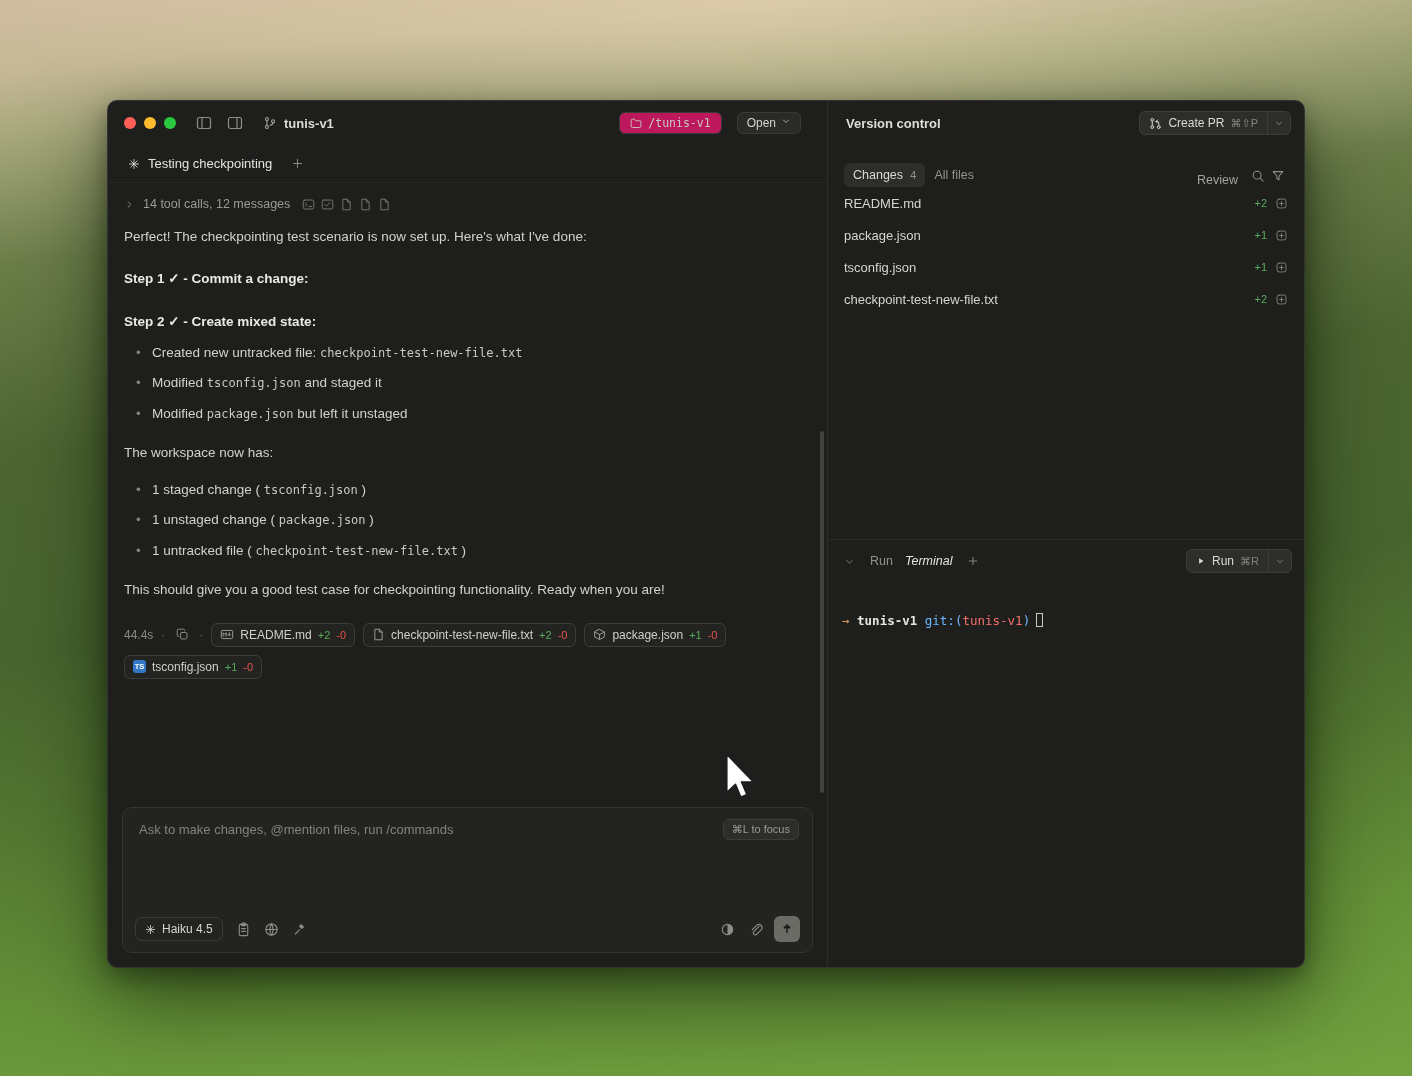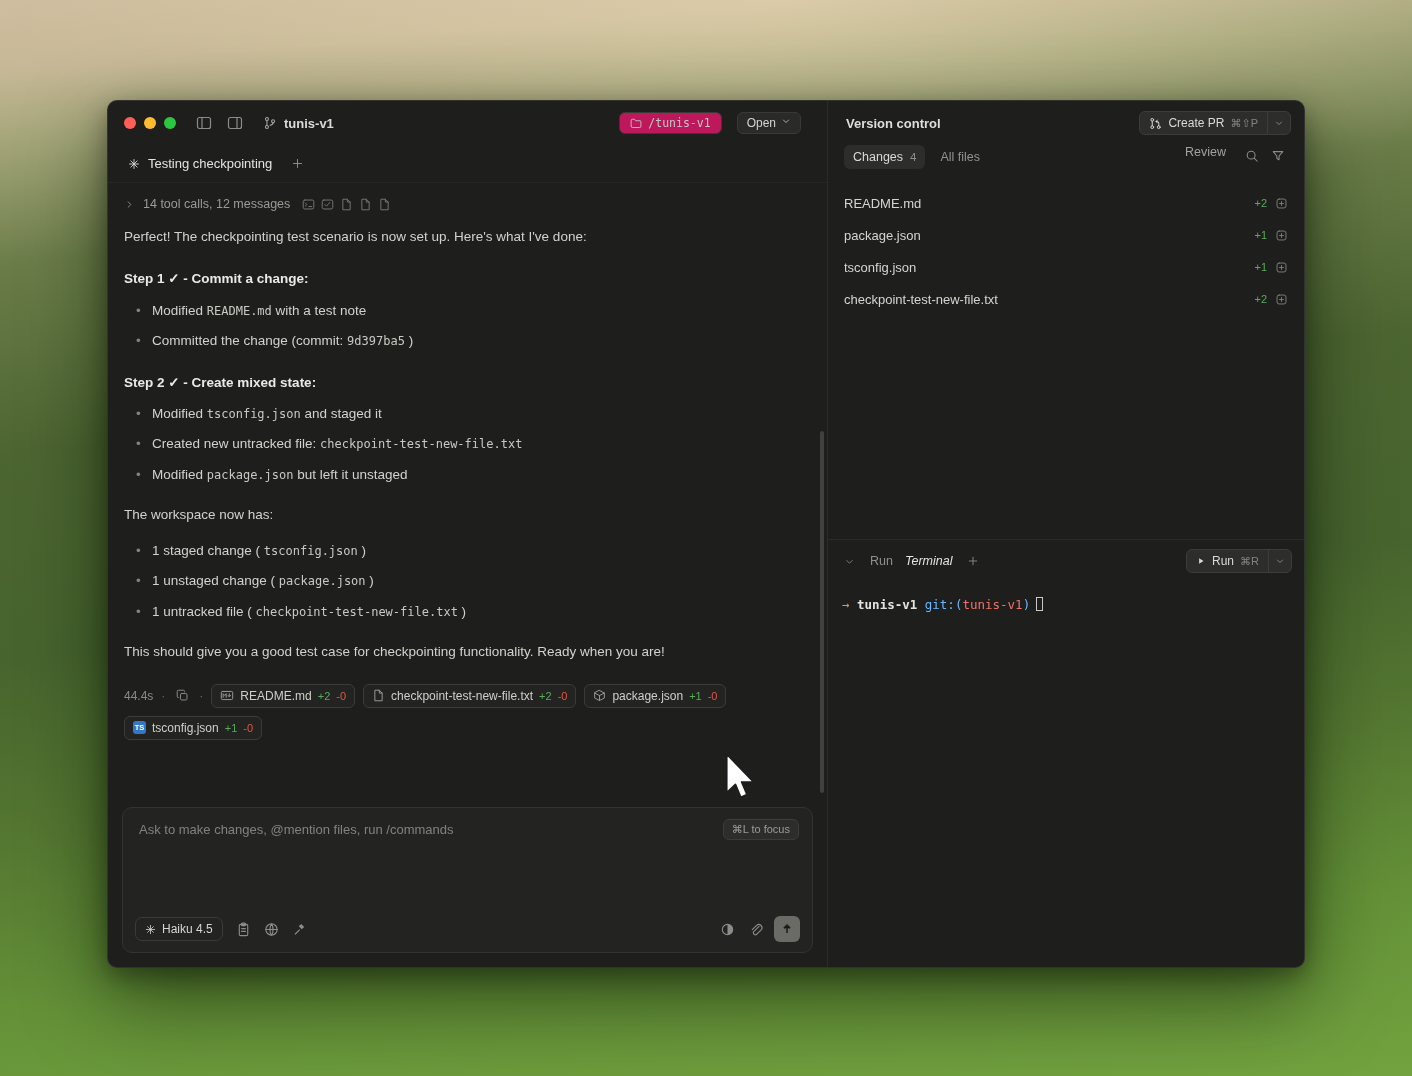--- a/index.html
+++ b/index.html
@@ -77,31 +77,31 @@
   .composer-bottom { display:flex; align-items:center; gap:6px; padding:10px 12px; }
   .model-chip { display:flex; align-items:center; gap:6px; border:1px solid #3a3b37; border-radius:7px; padding:4px 9px;
     font-size:12px; color:#d6d6d1; margin-right:4px; }
   .model-chip .ic { color:#cfcfca; }
   .send-btn { width:26px; height:26px; border:none; border-radius:6px; background:#6a6b64; display:flex; align-items:center;
     justify-content:center; color:#1f201c; margin-left:2px; }
   .send-btn svg { stroke:#1f201c; stroke-width:1.8; }
 
   
   .pane-right { grid-column:2; grid-row:2; display:flex; flex-direction:column; border-left:1px solid #2a2b28; min-height:0; }
-  .vc-tabs { height:42px; display:flex; align-items:flex-start; padding:0 16px; gap:6px; }
+  .vc-tabs { height:42px; display:flex; align-items:flex-end; padding:0 16px; }
   .vc-tab { display:flex; align-items:center; padding:5px 9px; border-radius:6px; color:#92928c; font-size:12.5px; }
   .vc-tab.active { background:#2d2e2b; color:#d9d9d5; }
   .vc-tab .count { margin-left:7px; color:#8f8f8a; font-size:11.5px; }
   .muted-btn { color:#a3a39d; font-size:12.5px; margin-right:10px; }
   .vc-tabs .icon-btn { width:20px; }
   .vc-row { height:32px; display:flex; align-items:center; padding:0 16px; gap:8px; font-size:13px; color:#d5d5d0; }
   .vc-add { margin-left:auto; }
   .vc-diff { display:inline-flex; color:#7c7c76; }
 
-  .term-section { margin-top:auto; height:428px; border-top:1px solid #2a2b28; display:flex; flex-direction:column; }
+  .term-section { margin-top:auto; height:428px; border-top:1px solid #2a2b28; display:flex; flex-direction:column;gap:16px; }
   .term-header { height:42px; display:flex; align-items:center; padding:0 12px; gap:12px; }
   .term-tab { font-size:12.5px; color:#90908a; }
   .term-tab.active { color:#e4e4e0;font-style:italic; }
   .term-body { flex:1; padding:14px 14px; font-family:"DejaVu Sans Mono", monospace; font-size:12.5px; line-height:1.5; }
   .term-cursor { display:inline-block; width:7px; height:14px; border:1px solid #c9c9c4; vertical-align:-2px; margin-left:6px; }
 
   .cursor { position:absolute; left:720px; top:752px; pointer-events:none; }
 </style>
 </head>
 <body>
@@ -237,28 +237,24 @@
                   <path d="M4 1.5h5l3.5 3.5v9.5h-8.5z"></path>
                   <path d="M9 1.5V5h3.5"></path>
                 </svg>
               </span>
           </span>
         </div>
 
         <div>
             <div class="msg-p"><span>Perfect! The checkpointing test scenario is now set up. Here's what I've done:</span></div>
             <div class="msg-h"><span>Step 1 ✓ - Commit a change:</span></div>
-            <ul class="msg-ul">
-              <li class="msg-li"><span>Modified </span><code>README.md</code><span> with a test note</span></li>
-              <li class="msg-li"><span>Committed the change (commit: </span><code>9d397ba5</code><span> )</span></li>
-            </ul>
             <div class="msg-h"><span>Step 2 ✓ - Create mixed state:</span></div>
             <ul class="msg-ul">
+              <li class="msg-li"><span>Created new untracked file: </span><code>checkpoint-test-new-file.txt</code></li>
               <li class="msg-li"><span>Modified </span><code>tsconfig.json</code><span> and staged it</span></li>
-              <li class="msg-li"><span>Created new untracked file: </span><code>checkpoint-test-new-file.txt</code></li>
               <li class="msg-li"><span>Modified </span><code>package.json</code><span> but left it unstaged</span></li>
             </ul>
             <div class="msg-p"><span>The workspace now has:</span></div>
             <ul class="msg-ul">
               <li class="msg-li"><span>1 staged change ( </span><code>tsconfig.json</code><span> )</span></li>
               <li class="msg-li"><span>1 unstaged change ( </span><code>package.json</code><span> )</span></li>
               <li class="msg-li"><span>1 untracked file ( </span><code>checkpoint-test-new-file.txt</code><span> )</span></li>
             </ul>
             <div class="msg-p"><span>This should give you a good test case for checkpointing functionality. Ready when you are!</span></div>
           </div>

